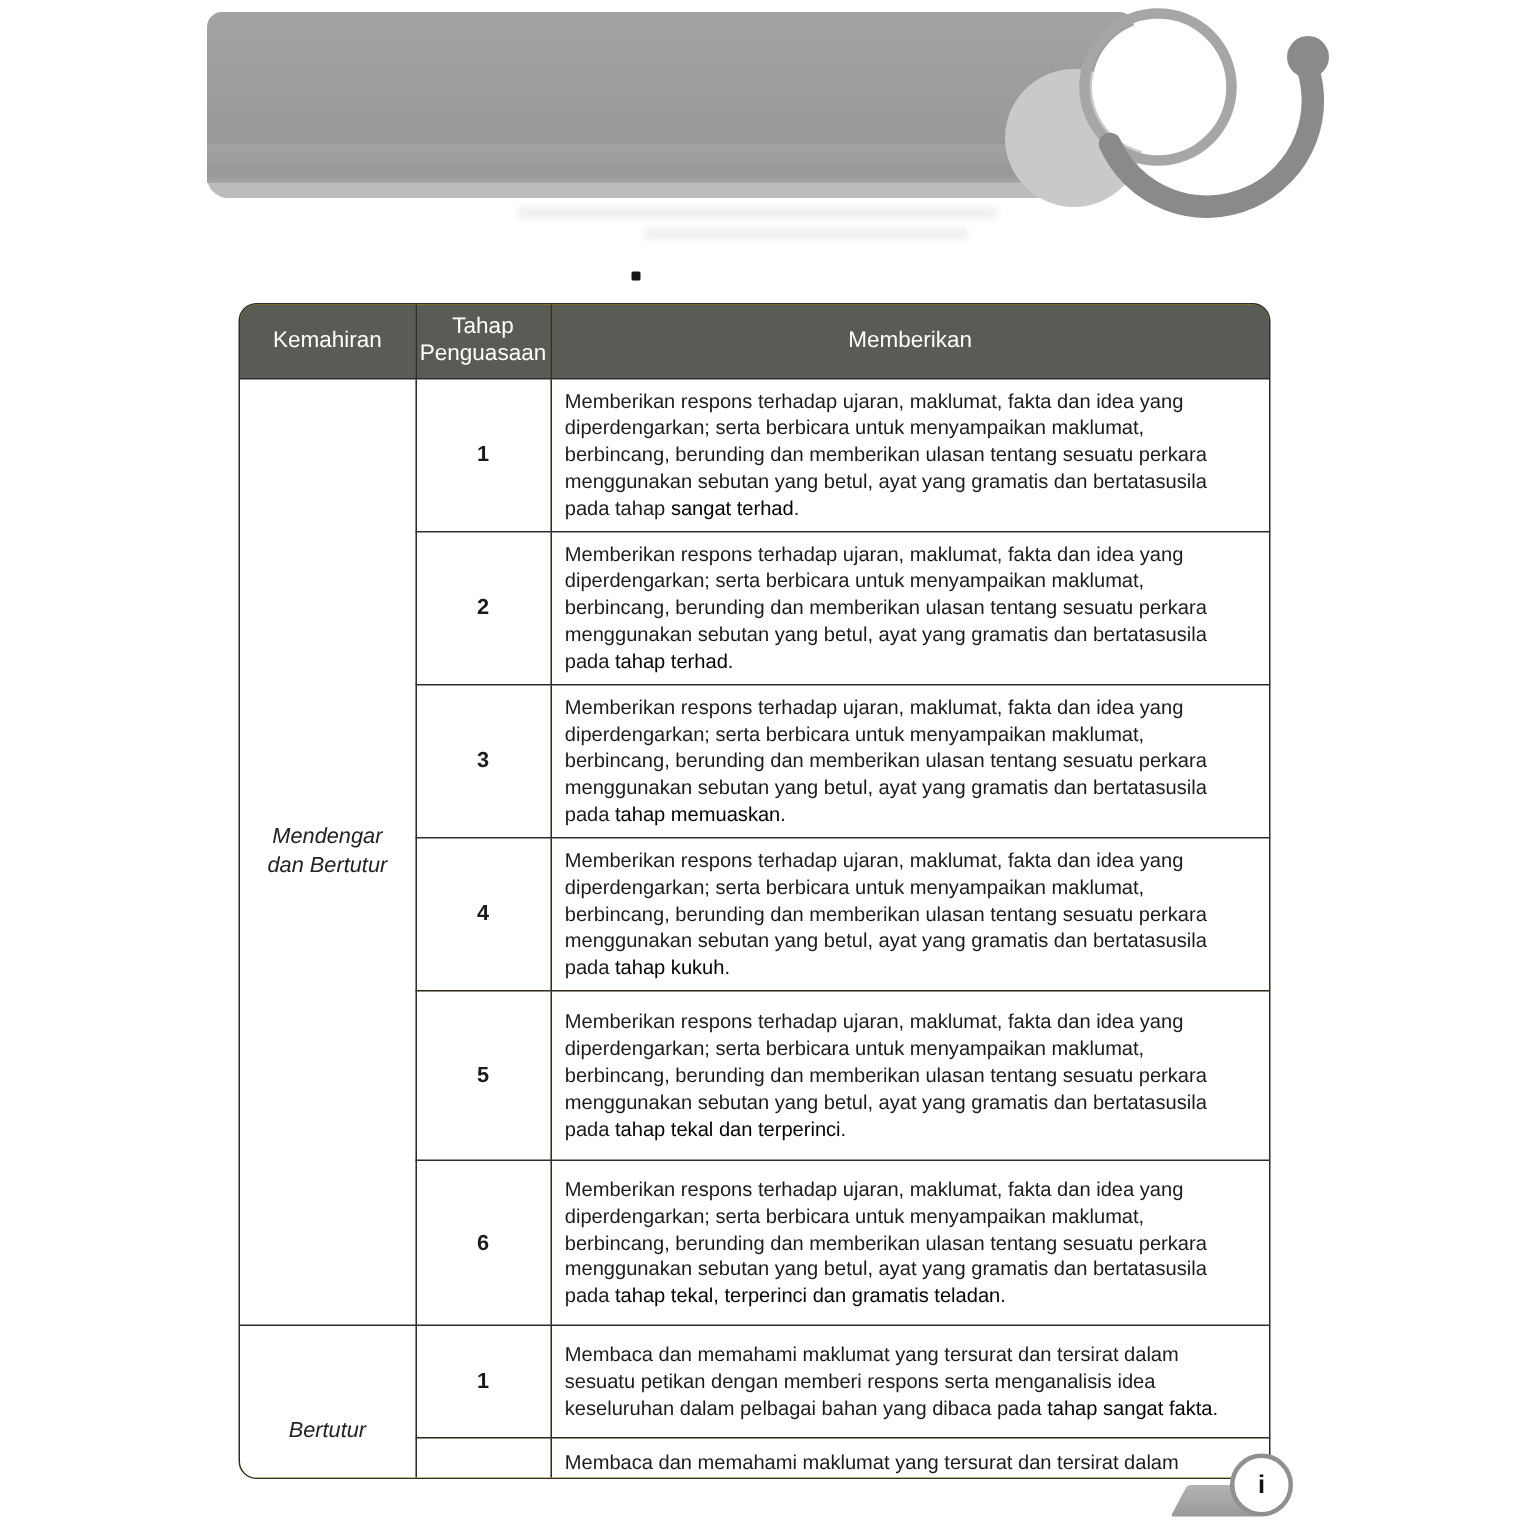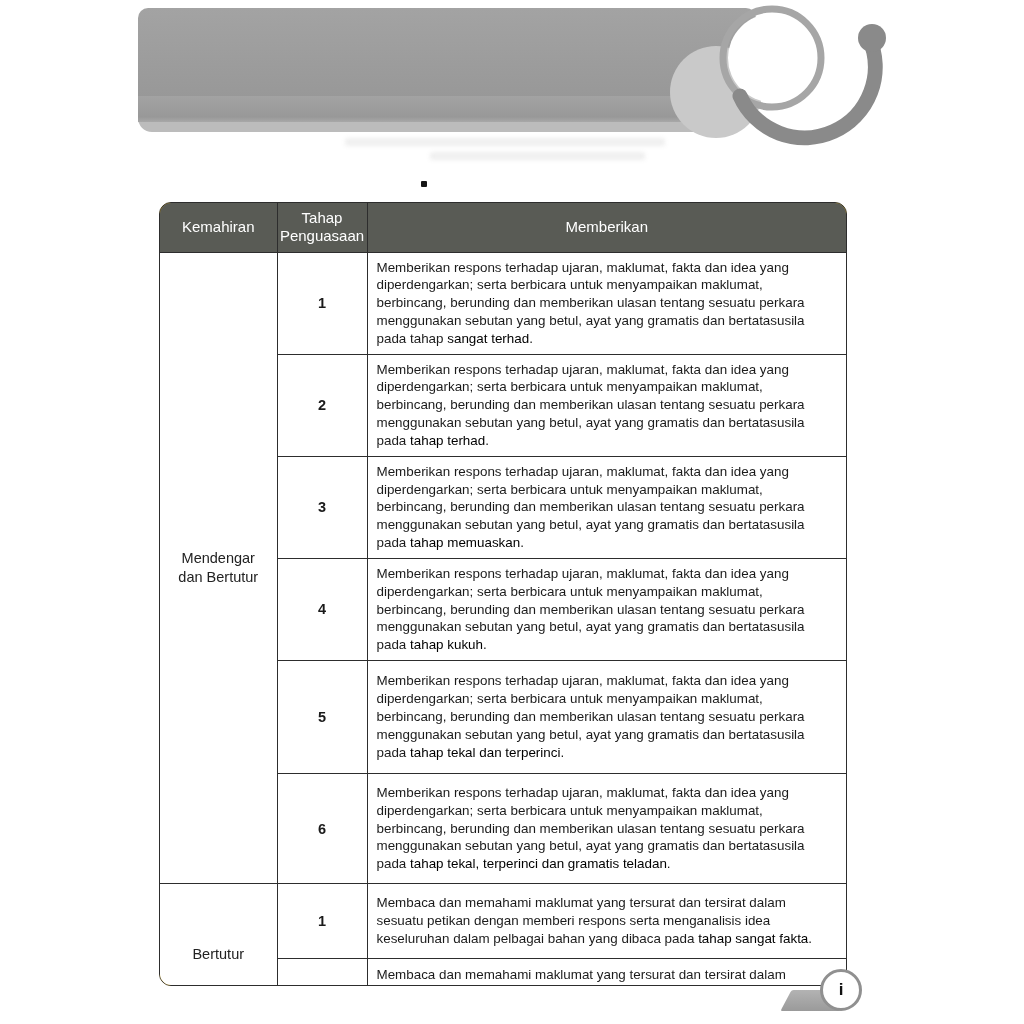--- a/index.html
+++ b/index.html
@@ -36,21 +36,21 @@
   .dskp th:last-child,.dskp tr td:last-child{border-right:none;}
   .dskp thead th{border-top:none;}
   .dskp tbody tr:last-child td{border-bottom:none;}
 
   .dskp thead th{
     background:#595b55;color:#ffffff;font-weight:400;font-size:15px;
     text-align:center;vertical-align:middle;height:49px;line-height:1.25;
   }
   td.skill{
     text-align:center;vertical-align:middle;font-size:14.5px;color:#222;
-    padding:4px 8px;background:#fff;line-height:1.3;
+    padding:4px 8px;background:#fff;line-height:1.3;font-style:italic;
   }
   td.level{
     text-align:center;vertical-align:middle;font-weight:700;font-size:14.5px;
     color:#1a1a1a;background:#fff;
   }
   td.stmt{
     vertical-align:middle;font-size:13.4px;line-height:1.33;color:#1b1b1b;
     padding:6px 10px 6px 9px;background:#fff;
   }
   td.stmt b{font-weight:400;color:#000;}

